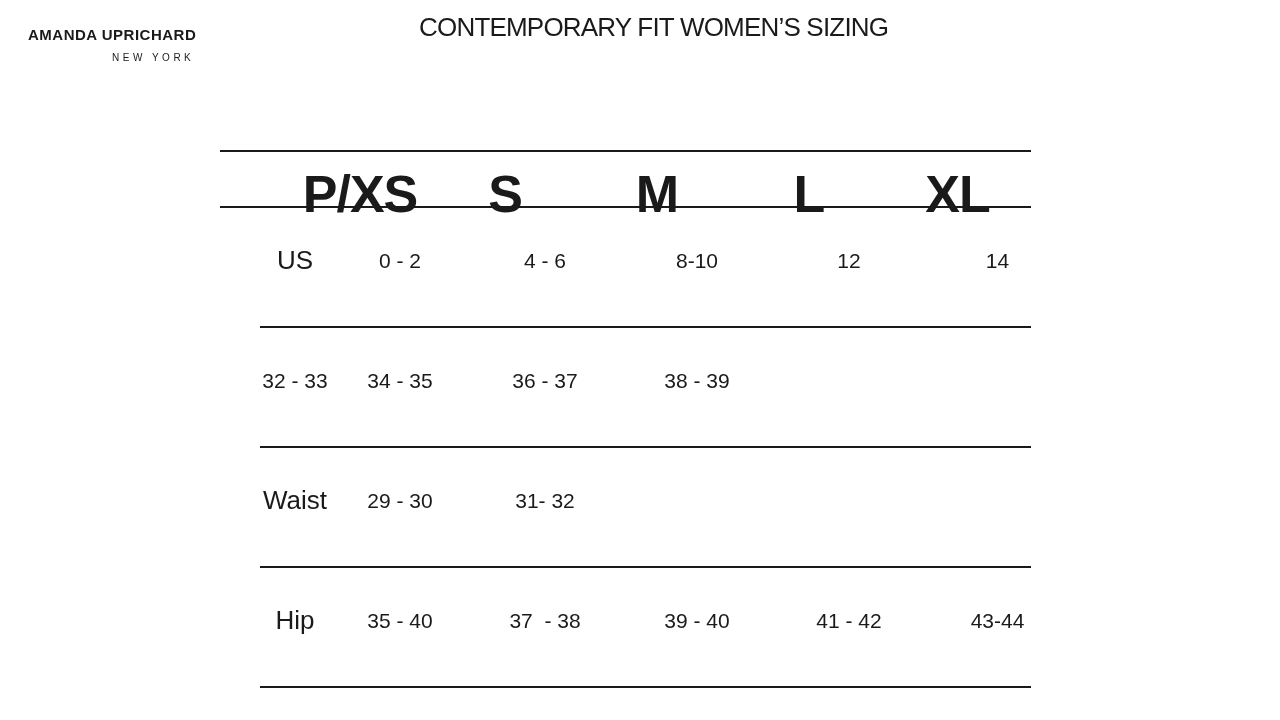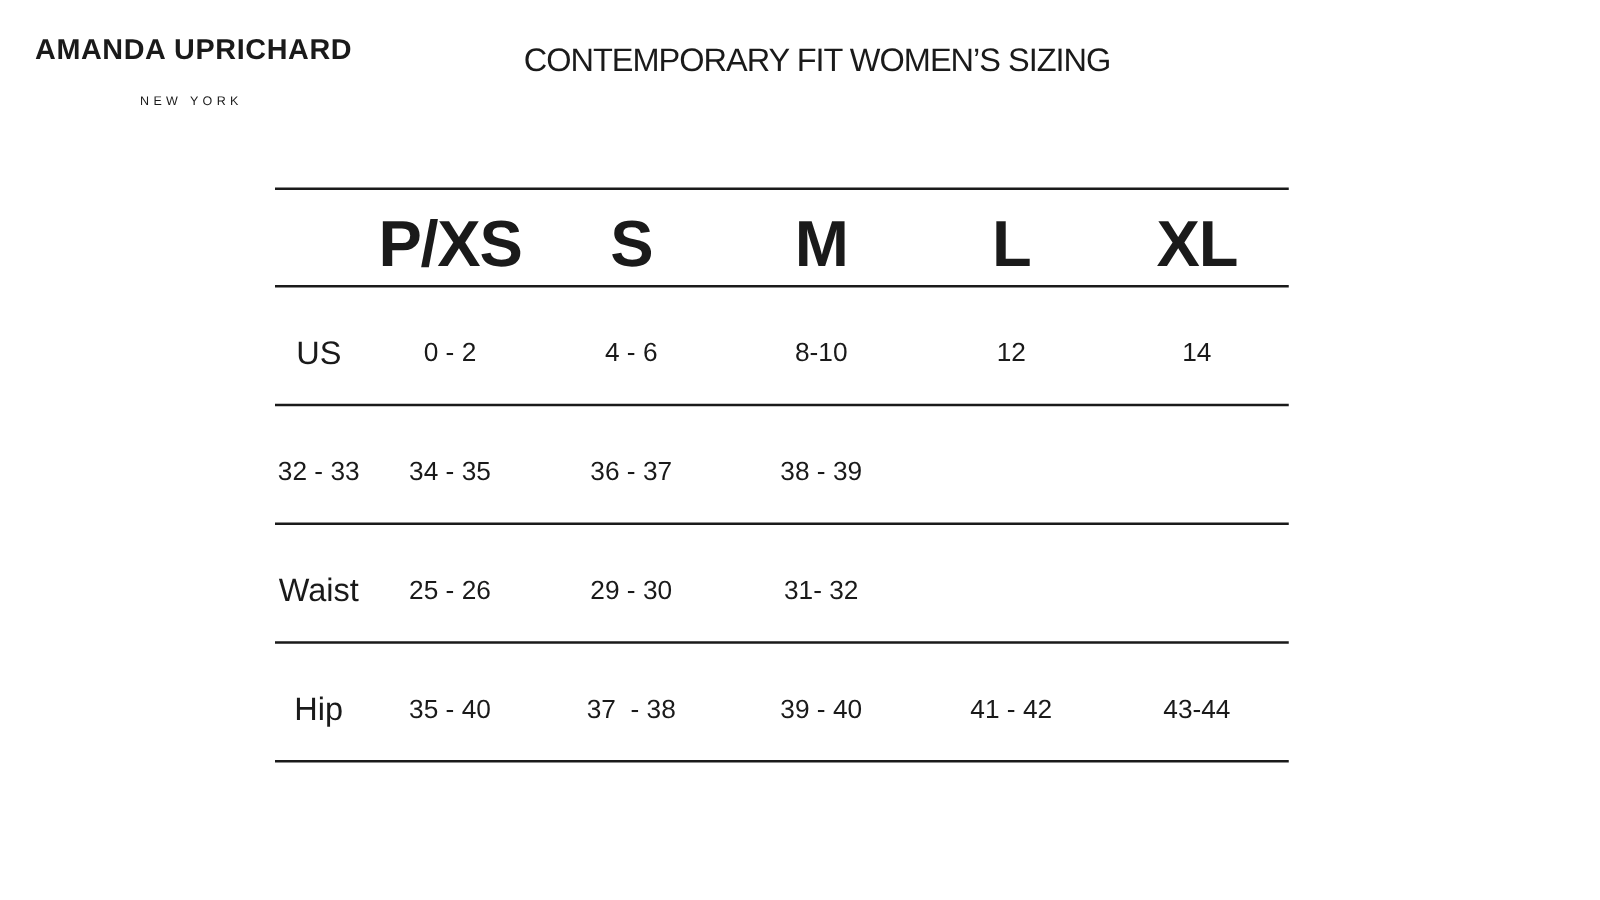--- a/index.html
+++ b/index.html
@@ -15,61 +15,61 @@
   }
 
   
   .brand {
     position: absolute;
     left: 28px;
     top: 26px;
     text-align: left;
   }
   .brand-name {
-    font-size: 23px;
+    font-size: 15px;
     font-weight: 700;
     letter-spacing: 0.5px;
     color: #1a1a1a;
     white-space: pre;
   }
   .brand-city {
-    margin-top: 23px;
+    margin-top: 9px;
     margin-left: 84px;
     font-size: 10px;
     font-weight: 400;
     letter-spacing: 3.5px;
     color: #1a1a1a;
     white-space: pre;
   }
   .page-title {
     position: absolute;
     left: 419px;
-    top: 33px;
+    top: 12px;
     font-size: 26px;
     font-weight: 400;
     letter-spacing: -0.8px;
     color: #1a1a1a;
     white-space: pre;
   }
 
   
   .size-table {
     position: absolute;
     left: 220px;
     top: 150px;
     width: 811px;
     border-top: 2px solid #1a1a1a;
   }
   .t-row {
     display: grid;
     grid-template-columns: 70px 140px 150px 154px 150px 147px;
     border-bottom: 2px solid #1a1a1a;
   }
-  .t-row.header-row { height: 78px; }
-  .t-row.data-row   { height: 95px; }
+  .t-row.header-row { height: 56px; }
+  .t-row.data-row   { height: 120px; margin-left: 40px; }
 
   .cell {
     display: flex;
     justify-content: center;
     white-space: pre;
     color: #1a1a1a;
   }
   .header-cell {
     align-items: center;
     padding-top: 12px;
@@ -120,21 +120,20 @@
 
     <div class="t-row data-row">
       <div class="cell data-cell">32 - 33</div>
       <div class="cell data-cell">34 - 35</div>
       <div class="cell data-cell">36 - 37</div>
       <div class="cell data-cell">38 - 39</div>
     </div>
 
     <div class="t-row data-row">
       <div class="cell label-cell">Waist</div>
-      <div class="cell data-cell">25 - 26</div>
       <div class="cell data-cell">29 - 30</div>
       <div class="cell data-cell">31- 32</div>
     </div>
 
     <div class="t-row data-row">
       <div class="cell label-cell">Hip</div>
       <div class="cell data-cell">35 - 40</div>
       <div class="cell data-cell">37  - 38</div>
       <div class="cell data-cell">39 - 40</div>
       <div class="cell data-cell">41 - 42</div>

